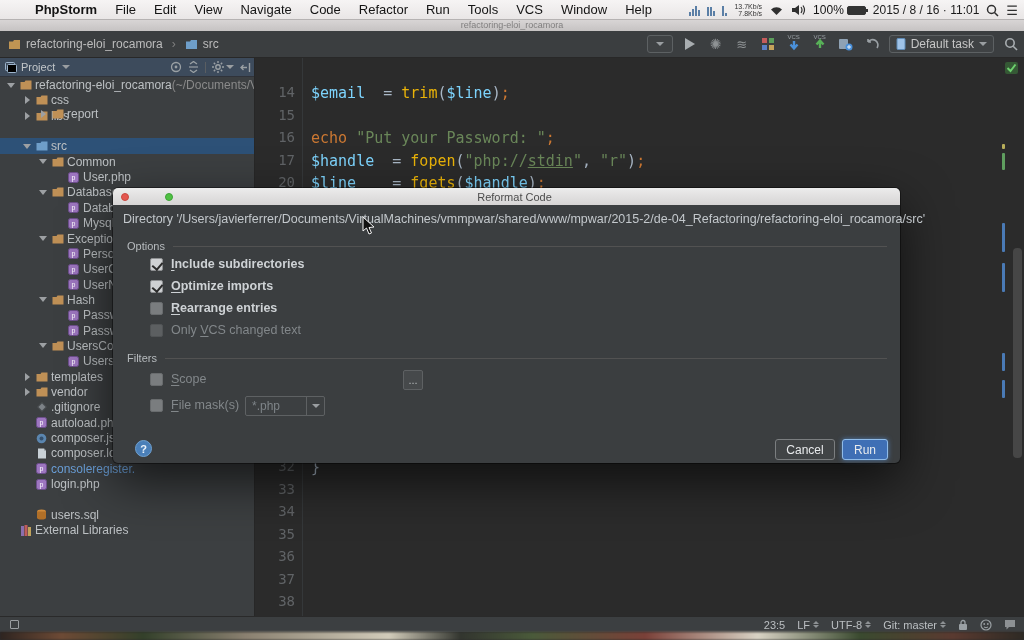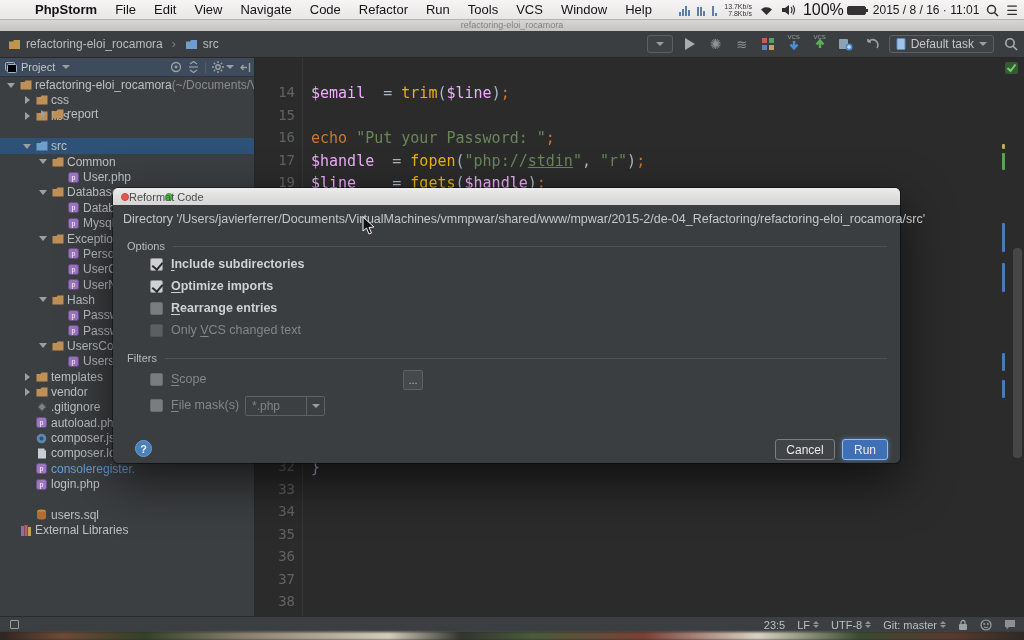--- a/index.html
+++ b/index.html
@@ -12,21 +12,21 @@
   .menubar { left:0; top:0; width:1024px; height:20px; background:linear-gradient(#f6f4f4,#e9e6e6);
              display:flex; align-items:center; font-size:13px; color:#141414; border-bottom:1px solid #b5b2b2;}
   .menubar .apple { font-size:14px; margin:0 14px 0 12px; }
   .mitem { padding:0 9px; white-space:nowrap; }
   .mitem.app { font-weight:bold; }
   .mb-right { position:absolute; right:6px; top:0; height:20px; display:flex; align-items:center; gap:7px; }
   .net-speeds { display:flex; flex-direction:column; line-height:7px; font-size:7px; color:#333; text-align:right; }
   .mini-meter { display:flex; align-items:flex-end; gap:1px; height:11px; }
   .mini-meter i { display:block; width:2px; background:#5b7fa6; }
   .mb-clock { font-size:12px; color:#1a1a1a; white-space:nowrap; }
-  .batt { display:flex; align-items:center; gap:3px; font-size:16px; }
+  .batt { display:flex; align-items:center; gap:3px; font-size:12px; }
   .batt-shape { width:19px; height:9px; border:1px solid #333; border-radius:2px; position:relative; background:#333; }
   .batt-shape:after { content:""; position:absolute; right:-3px; top:2px; width:2px; height:3px; background:#333; }
 
   
   .wtitle { left:0; top:20px; width:1024px; height:11px; background:linear-gradient(#d8d5d5,#c6c3c3);
             text-align:center; font-size:9px; color:rgba(60,60,60,.55); line-height:11px;
             filter:blur(.3px); overflow:hidden; }
 
   
   .toolbar { left:0; top:31px; width:1024px; height:27px; background:#3b3e40; border-bottom:1px solid #282828;
@@ -54,35 +54,35 @@
   .ticon { width:15px; flex:none; display:inline-flex; justify-content:center; }
   .tlabel { margin-left:2px; }
   .tann { color:#8a8a8a; }
 
   
   .editor { left:255px; top:58px; width:769px; height:558px; background:#2b2b2b; overflow:hidden; }
   .gutter-sep { position:absolute; left:47px; top:0; bottom:0; width:1px; background:#35383a; }
   .lnum { position:absolute; width:36px; text-align:right; font-family:"DejaVu Sans Mono", monospace;
           font-size:14px; color:#606366; }
   .cline { position:absolute; left:56px; font-family:"DejaVu Sans Mono", monospace; font-size:15px; white-space:pre; }
-  .tok-v { color:#f0abfc; } .tok-o { color:#a9b7c6; } .tok-k { color:#cc7832; }
+  .tok-v { color:#7dd3fc; } .tok-o { color:#a9b7c6; } .tok-k { color:#cc7832; }
   .tok-s { color:#6a8759; } .tok-f { color:#eab308; } .tok-m { color:#cc7832; }
   .tok-u { color:#6a8759; text-decoration:underline; }
   .smark { position:absolute; left:747px; width:3px; border-radius:1px; }
   .sthumb { position:absolute; left:758px; width:9px; background:rgba(255,255,255,.13); border-radius:4px; }
 
   
   .dialog { left:113px; top:188px; width:787px; height:275px; background:#3b3e40; border-radius:5px;
             box-shadow:0 18px 50px rgba(0,0,0,.65), 0 0 0 1px rgba(0,0,0,.4); color:#c3c8cc; }
   .dlg-title { position:absolute; left:0; top:0; width:787px; height:17px; border-radius:5px 5px 0 0;
                background:linear-gradient(#ececec,#d6d4d4); display:flex; align-items:center; }
   .dlg-title .tl { width:8px; height:8px; border-radius:50%; margin-left:8px; }
   .tl-red { background:#e4574f; border:1px solid #c94840; }
   .tl-green { background:#4fc143; border:1px solid #3da337; margin-left:36px !important; }
-  .dlg-title .cap { position:absolute; left:0; right:0; text-align:left; font-size:11px; color:#4c4c4c;padding-left:16px; }
+  .dlg-title .cap { position:absolute; left:0; right:0; text-align:center; font-size:11px; color:#4c4c4c;padding-left:16px; }
   .dlg-dir { position:absolute; left:10px; top:24px; font-size:12.5px; color:#c3c8cc; white-space:nowrap; }
   .sect { position:absolute; font-size:11px; color:#b7bbbe; display:flex; align-items:center; width:760px; }
   .sect .line { flex:1; height:1px; background:#525252; margin-left:8px; }
   .chk-row { position:absolute; display:flex; align-items:center; gap:8px; font-size:12.5px; font-weight:bold; color:#ced2d5; }
   .chk-row.dis { color:#82878a; font-weight:normal; }
   .cbox { width:13px; height:13px; border-radius:2px; flex:none; position:relative; }
   .cbox.on { background:#cfd1d3; border:1px solid #8e9092; }
   .cbox.on:after { content:""; position:absolute; left:3px; top:1px; width:5px; height:8px;
                    border:solid #2b2b2b; border-width:0 2px 2px 0; transform:rotate(40deg); }
   .cbox.off { background:#7a7d7f; border:1px solid #696c6e; }
@@ -624,21 +624,21 @@
     <div class="gutter-sep"></div>
     <div id="code-area">
         <div class="lnum" style="top: 26px; left: 4px;">14</div>
         <div class="cline" style="top: 26px;"><span class="tok-v">$email</span><span class="tok-o">  = </span><span class="tok-f">trim</span><span class="tok-o">(</span><span class="tok-v">$line</span><span class="tok-o">)</span><span class="tok-m">;</span></div>
         <div class="lnum" style="top: 48.5px; left: 4px;">15</div>
         <div class="cline" style="top: 48.5px;"></div>
         <div class="lnum" style="top: 71px; left: 4px;">16</div>
         <div class="cline" style="top: 71px;"><span class="tok-k">echo</span><span class="tok-o"> </span><span class="tok-s">"Put your Password: "</span><span class="tok-m">;</span></div>
         <div class="lnum" style="top: 93.5px; left: 4px;">17</div>
         <div class="cline" style="top: 93.5px;"><span class="tok-v">$handle</span><span class="tok-o">  = </span><span class="tok-f">fopen</span><span class="tok-o">(</span><span class="tok-s">"php://</span><span class="tok-u">stdin</span><span class="tok-s">"</span><span class="tok-o">, </span><span class="tok-s">"r"</span><span class="tok-o">)</span><span class="tok-m">;</span></div>
-        <div class="lnum" style="top: 116px; left: 4px;">19</div>
+        <div class="lnum" style="top: 116px; left: 4px;">20</div>
         <div class="cline" style="top: 116px;"><span class="tok-v">$line</span><span class="tok-o">    = </span><span class="tok-f">fgets</span><span class="tok-o">(</span><span class="tok-v">$handle</span><span class="tok-o">)</span><span class="tok-m">;</span></div>
         <div class="lnum" style="top: 400px; left: 4px;">32</div>
         <div class="cline" style="top: 400px;"><span class="tok-o">}</span></div>
         <div class="lnum" style="top: 422.5px; left: 4px;">33</div>
         <div class="cline" style="top: 422.5px;"></div>
         <div class="lnum" style="top: 445px; left: 4px;">34</div>
         <div class="cline" style="top: 445px;"></div>
         <div class="lnum" style="top: 467.5px; left: 4px;">35</div>
         <div class="cline" style="top: 467.5px;"></div>
         <div class="lnum" style="top: 490px; left: 4px;">36</div>

